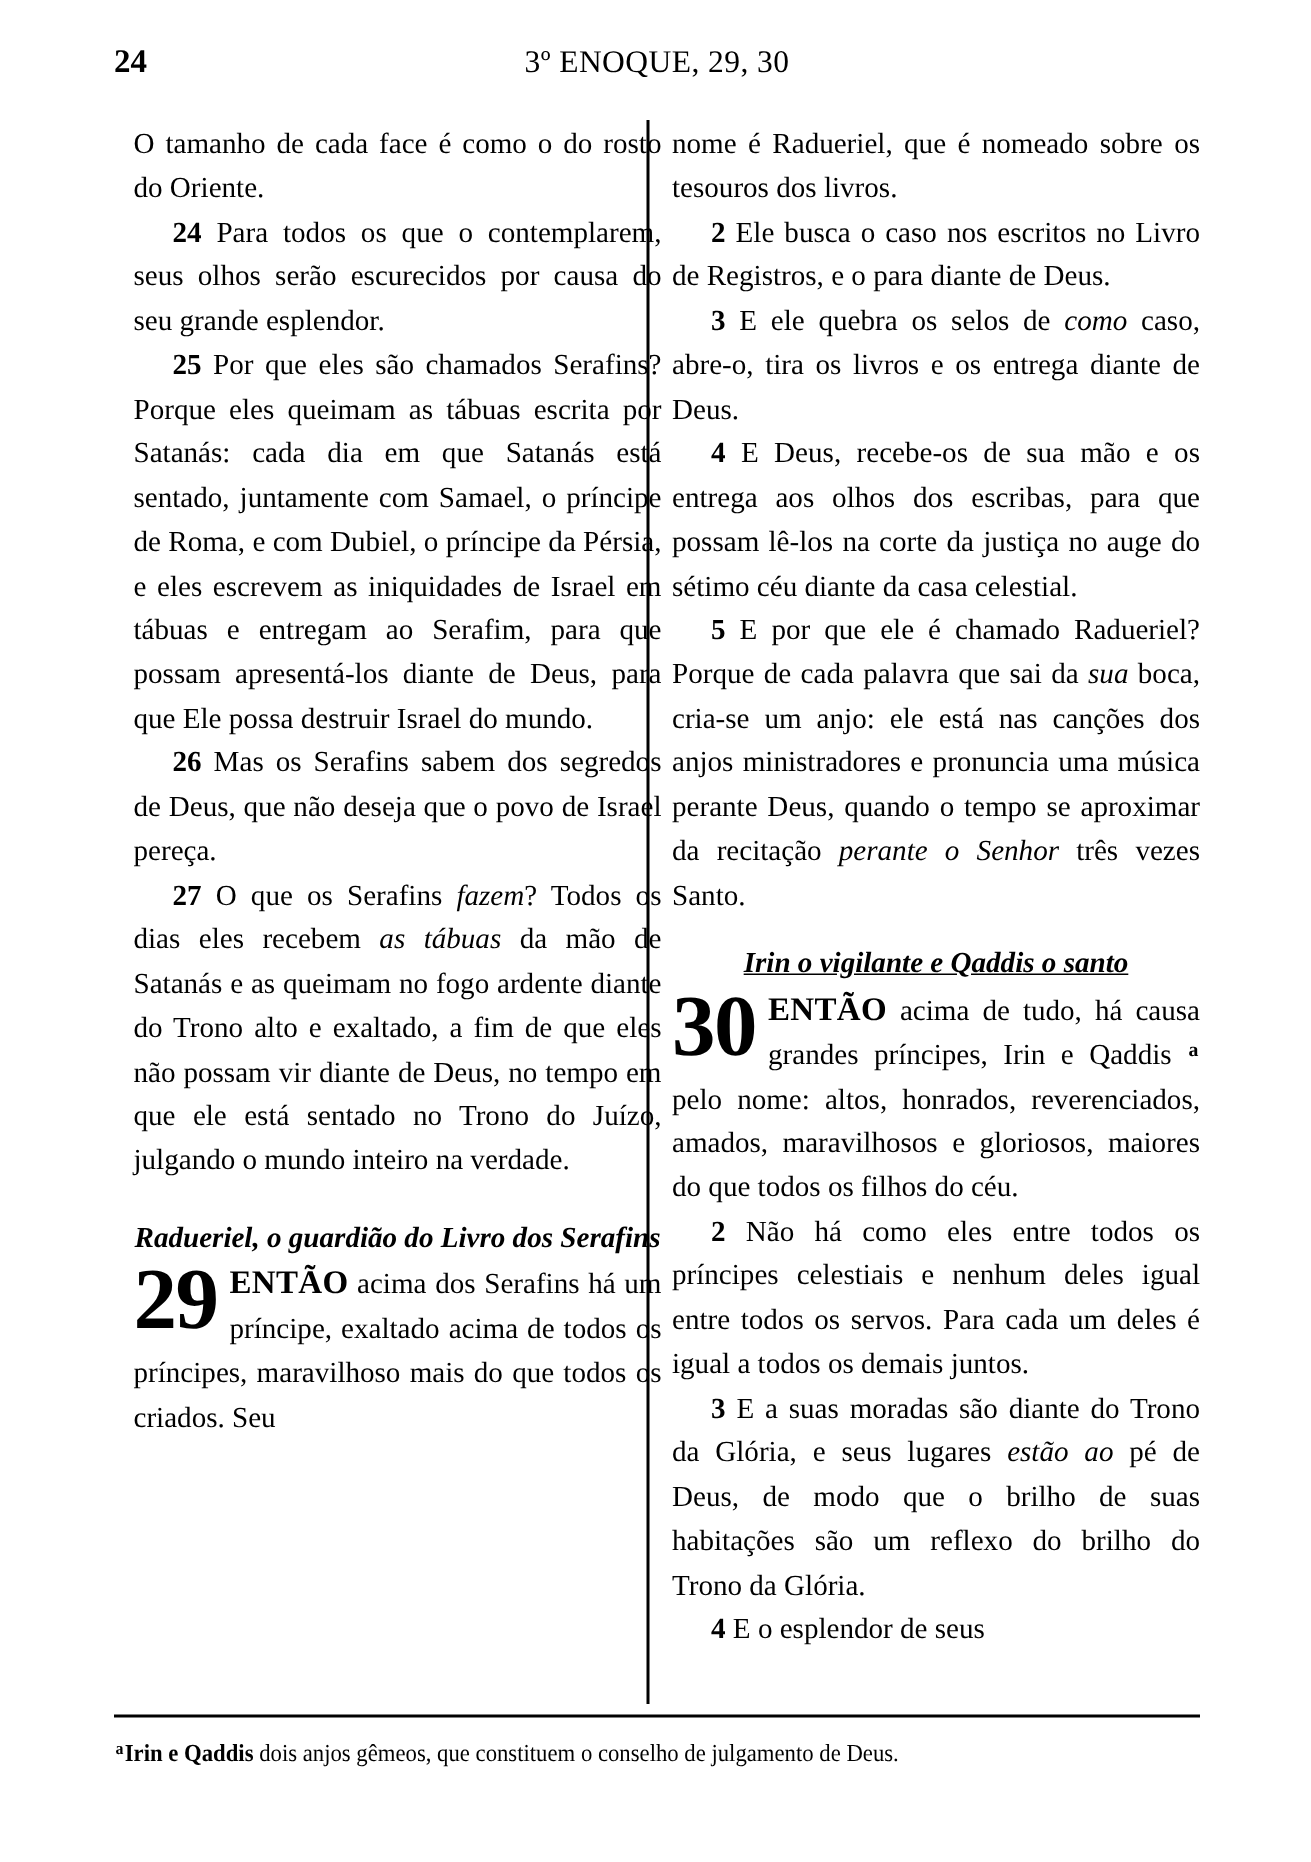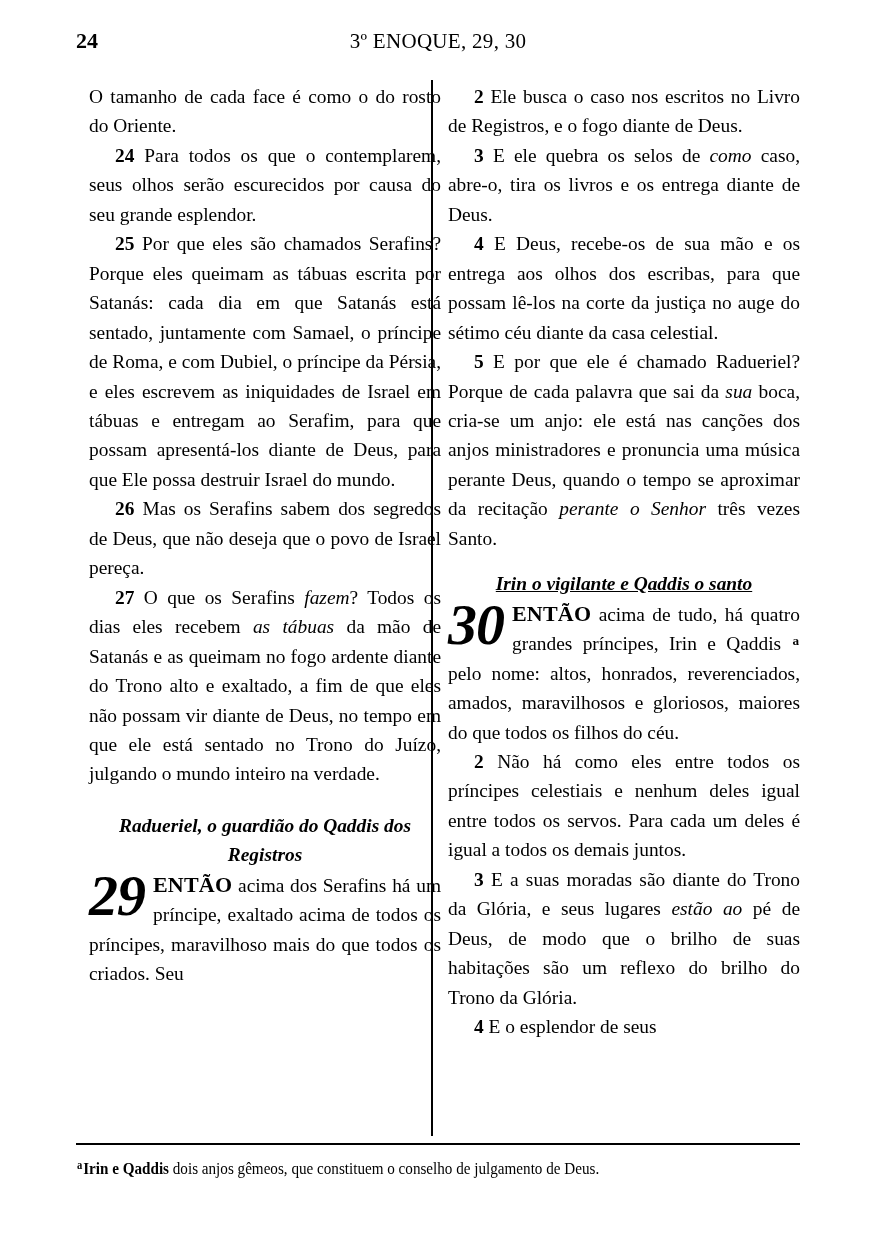--- a/index.html
+++ b/index.html
@@ -127,21 +127,20 @@
     position: relative;
     min-height: 58px;
   }
   .dropcap {
     float: left;
     font-size: 58px;
     line-height: 0.84;
     font-weight: bold;
     margin: 2px 8px 0 0;
     letter-spacing: -1px;
-    font-style: italic;
   }
   .smallcaps {
     font-weight: bold;
     font-size: 22px;
     letter-spacing: 0.2px;
   }
 
   sup.fnmark {
     font-size: 0.68em;
     vertical-align: 0.42em;
@@ -189,45 +188,46 @@
 
 
     <p class="indent"><span class="vnum">24</span> <span>Para todos os que o contemplarem, seus olhos serão escurecidos por causa do seu grande esplendor.</span></p>
 
     <p class="indent"><span class="vnum">25</span> <span>Por que eles são chamados Serafins? Porque eles queimam as tábuas escrita por Satanás: cada dia em que Satanás está sentado, juntamente com Samael, o príncipe de Roma, e com Dubiel, o príncipe da Pérsia, e eles escrevem as iniquidades de Israel em tábuas e entregam ao Serafim, para que possam apresentá-los diante de Deus, para que Ele possa destruir Israel do mundo.</span></p>
 
     <p class="indent"><span class="vnum">26</span> <span>Mas os Serafins sabem dos segredos de Deus, que não deseja que o povo de Israel pereça.</span></p>
 
     <p class="indent"><span class="vnum">27</span> <span>O que os Serafins </span><i>fazem</i><span>? Todos os dias eles recebem </span><i>as tábuas</i><span> da mão de Satanás e as queimam no fogo ardente diante do Trono alto e exaltado, a fim de que eles não possam vir diante de Deus, no tempo em que ele está sentado no Trono do Juízo, julgando o mundo inteiro na verdade.</span></p>
 
-    <p class="section-head">Radueriel, o guardião do Qaddis dos Registros</p>
+    <p class="section-head">Radueriel, o guardião do Livro dos Serafins</p>
 
     <div class="chapter">
       <span class="dropcap">29</span>
       <p class="flush"><span class="smallcaps">ENTÃO</span><span> acima dos Serafins há um príncipe, exaltado acima de todos os príncipes, maravilhoso mais do que todos os criados. Seu</span></p>
     </div>
 
   </div>
 
   <div class="col col-right">
 
-
-    <p class="indent"><span class="vnum">2</span> <span>Ele busca o caso nos escritos no Livro de Registros, e o fogo diante de Deus.</span></p>
+    <p class="flush">nome é Radueriel, que é nomeado sobre os tesouros dos livros.</p>
+
+    <p class="indent"><span class="vnum">2</span> <span>Ele busca o caso nos escritos no Livro de Registros, e o para diante de Deus.</span></p>
 
     <p class="indent"><span class="vnum">3</span> <span>E ele quebra os selos de </span><i>como</i><span> caso, abre-o, tira os livros e os entrega diante de Deus.</span></p>
 
     <p class="indent"><span class="vnum">4</span> <span>E Deus, recebe-os de sua mão e os entrega aos olhos dos escribas, para que possam lê-los na corte da justiça no auge do sétimo céu diante da casa celestial.</span></p>
 
     <p class="indent"><span class="vnum">5</span> <span>E por que ele é chamado Radueriel? Porque de cada palavra que sai da </span><i>sua</i><span> boca, cria-se um anjo: ele está nas canções dos anjos ministradores e pronuncia uma música perante Deus, quando o tempo se aproximar da recitação </span><i>perante o Senhor</i><span> três vezes Santo.</span></p>
 
     <p class="section-head tight">Irin o vigilante e Qaddis o santo</p>
 
     <div class="chapter">
       <span class="dropcap">30</span>
-      <p class="flush"><span class="smallcaps">ENTÃO</span><span> acima de tudo, há quatro grandes príncipes, Irin e Qaddis </span><sup class="fnmark">a</sup><span> pelo nome: altos, honrados, reverenciados, amados, maravilhosos e gloriosos, maiores do que todos os filhos do céu.</span></p>
+      <p class="flush"><span class="smallcaps">ENTÃO</span><span> acima de tudo, há causa grandes príncipes, Irin e Qaddis </span><sup class="fnmark">a</sup><span> pelo nome: altos, honrados, reverenciados, amados, maravilhosos e gloriosos, maiores do que todos os filhos do céu.</span></p>
     </div>
 
     <p class="indent"><span class="vnum">2</span> <span>Não há como eles entre todos os príncipes celestiais e nenhum deles igual entre todos os servos. Para cada um deles é igual a todos os demais juntos.</span></p>
 
     <p class="indent"><span class="vnum">3</span> <span>E a suas moradas são diante do Trono da Glória, e seus lugares </span><i>estão ao</i><span> pé de Deus, de modo que o brilho de suas habitações são um reflexo do brilho do Trono da Glória.</span></p>
 
     <p class="indent"><span class="vnum">4</span> <span>E o esplendor de seus</span></p>
 
   </div>
 

